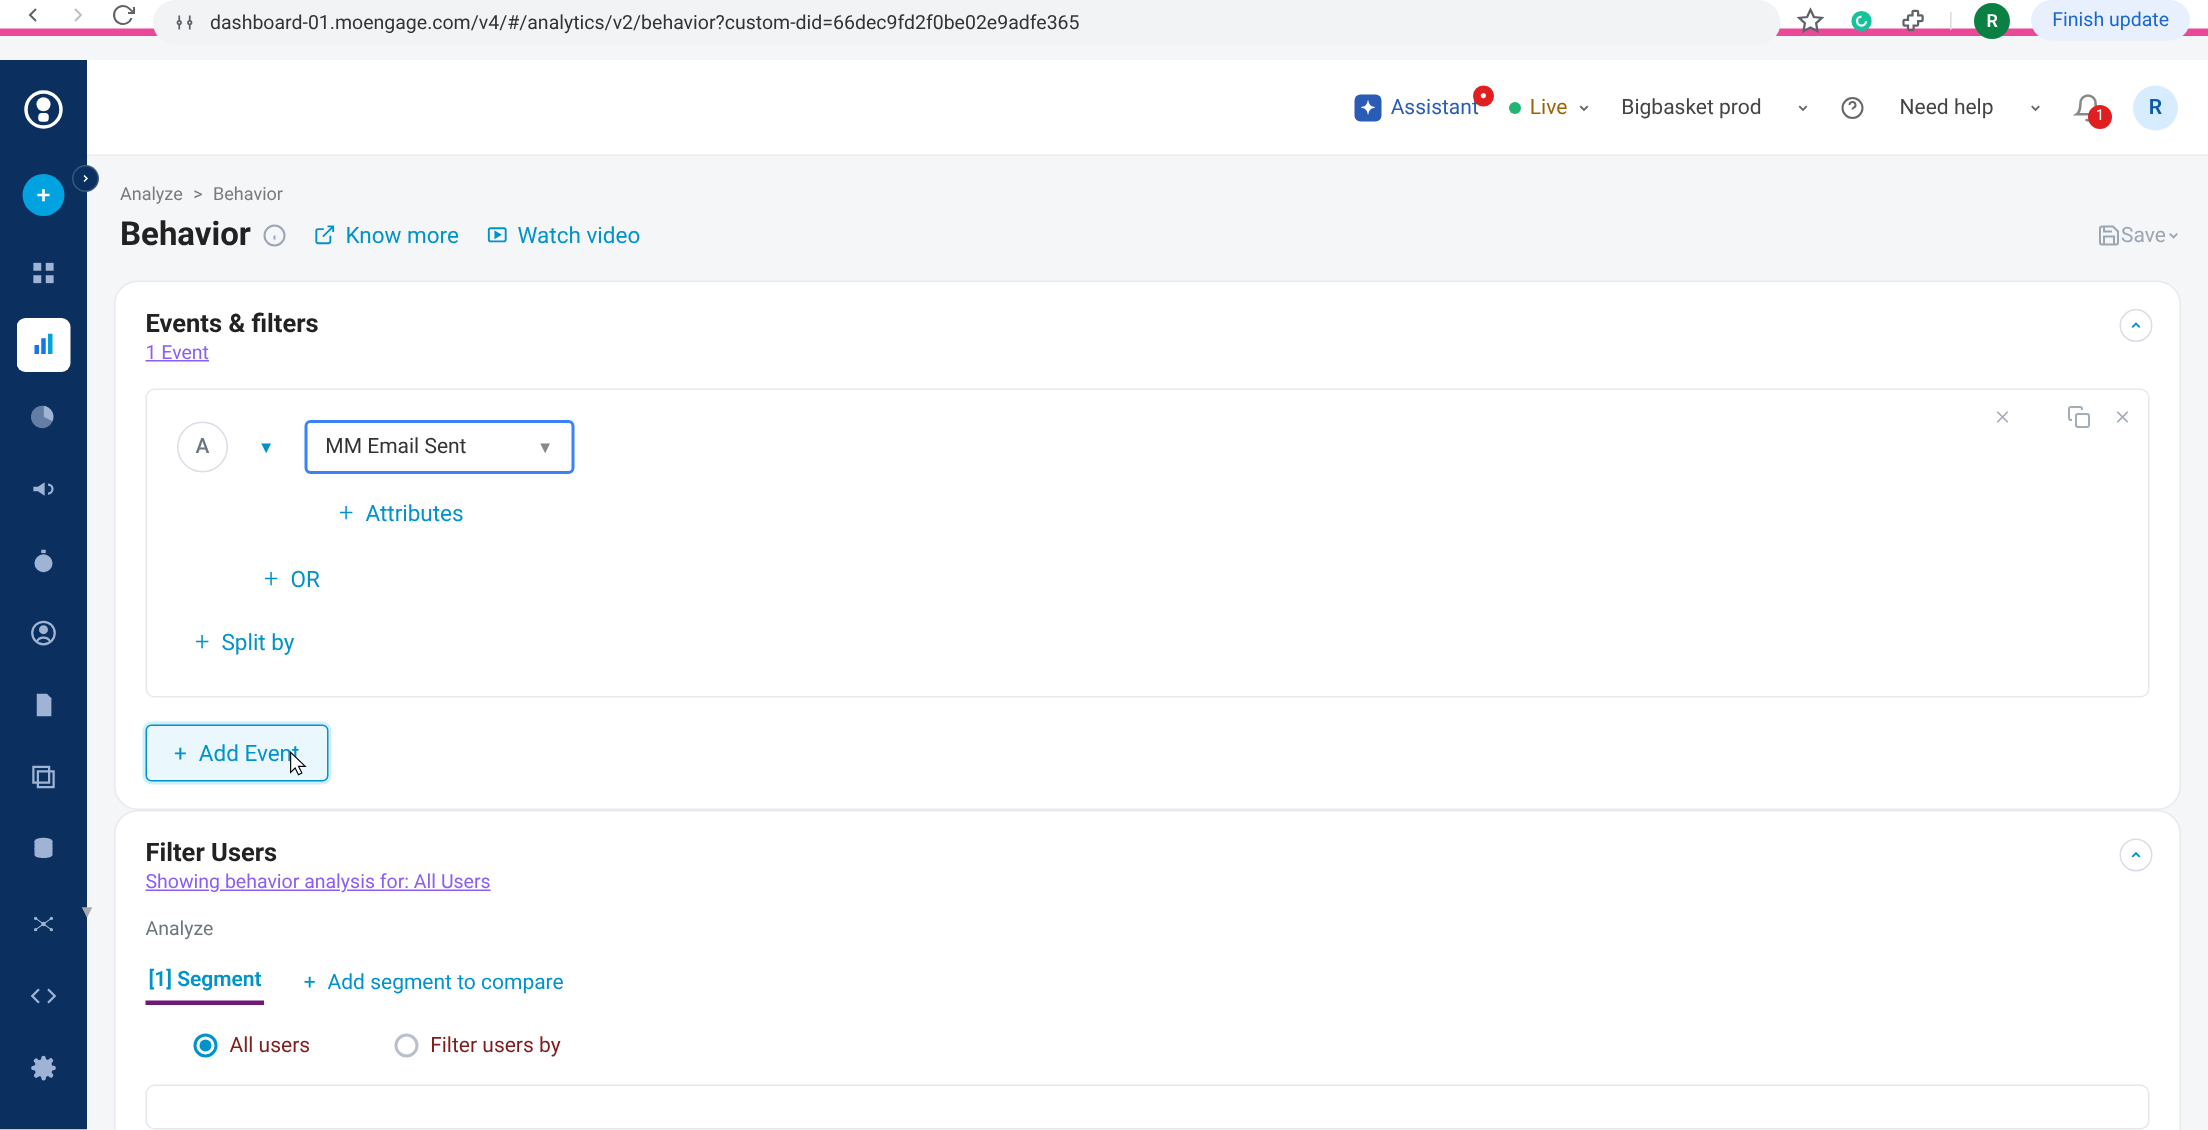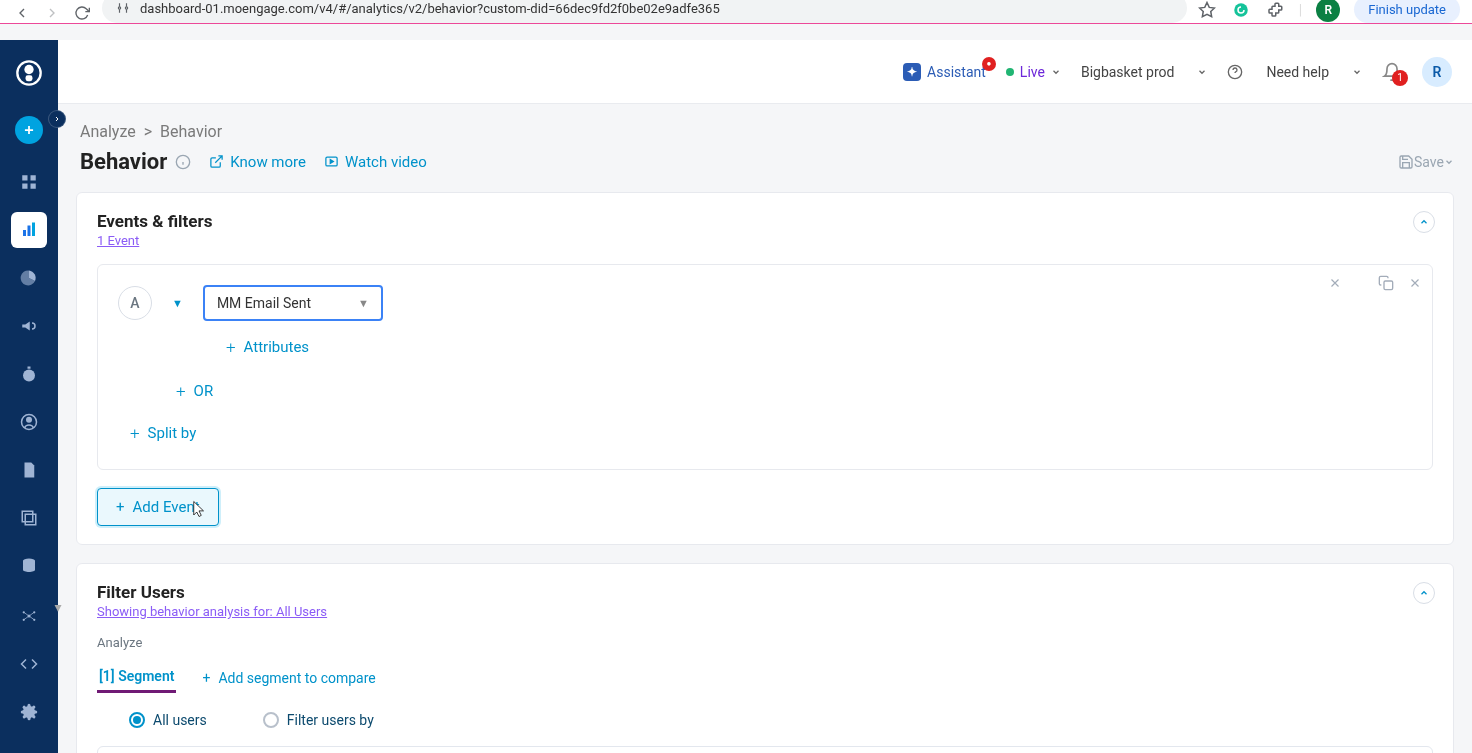--- a/index.html
+++ b/index.html
@@ -11,25 +11,25 @@
     width: 1472px;
     height: 753px;
     overflow: hidden;
     position: relative;
   }
 
   
   .browser-bar {
     height: 24px;
     display: flex;
-    align-items: flex-end;
+    align-items: flex-start;
     padding: 0 12px;
     background: #fff;
     gap: 10px;
-    border-bottom: 1px solid #ec4899;
+    border-bottom: 5px solid #ec4899;
   }
   .browser-btn { width: 20px; height: 20px; display:flex; align-items:center; justify-content:center; color:#5f6368; cursor:pointer; }
   .url-bar { flex:1; display:flex; align-items:center; background:#f1f3f4; border-radius:20px; height:30px; padding:0 14px; color:#333; font-size:13px; gap:10px; }
   .browser-right { display:flex; align-items:center; gap:14px; }
   .finish-update { background:#e8f0fe; color:#1967d2; padding:6px 14px; border-radius:16px; font-size:13px; }
   .avatar-sm { width:24px; height:24px; border-radius:50%; background:#0b8043; color:#fff; display:flex; align-items:center; justify-content:center; font-size:12px; font-weight:600;}
 
   
   .sidebar {
     position: absolute;
@@ -67,45 +67,44 @@
     border-bottom:1px solid #e9ebef;
     display:flex;
     align-items:center;
     justify-content:flex-end;
     padding:0 20px;
     gap:20px;
   }
   .assistant-chip { display:flex; align-items:center; gap:6px; color:#2b5cb5; position:relative; }
   .assistant-chip .bolt { width:18px; height:18px; background:#2b5cb5; border-radius:4px; color:#fff; display:flex; align-items:center; justify-content:center; font-size:12px; font-weight:bold;}
   .assistant-chip .dot { position:absolute; top:-6px; right:-10px; width:14px; height:14px; background:#e02020; border-radius:50%; display:flex; align-items:center; justify-content:center; color:#fff; font-size:8px;}
-  .live-chip { display:flex; align-items:center; gap:6px; color:#6d28d9;text-align:center; }
+  .live-chip { display:flex; align-items:center; gap:6px; color:#a16207;text-align:center; }
   .live-chip .d { width:8px; height:8px; border-radius:50%; background:#21b573; }
   .workspace-chip, .help-chip { display:flex; align-items:center; gap:23px; color:#444; }
   .bell-wrap { position:relative; color:#7a7a7a; }
   .bell-wrap .count { position:absolute; bottom:-4px; right:-6px; background:#e02020; color:#fff; border-radius:50%; width:16px; height:16px; font-size:10px; display:flex; align-items:center; justify-content:center; }
   .avatar-md { width:30px; height:30px; border-radius:50%; background:#d8ecff; color:#0b5aa8; display:flex; align-items:center; justify-content:center; font-weight:600;}
 
   .content {
     padding: 14px 18px;
     overflow-y:auto;
     flex:1;
   }
-  .breadcrumbs { color:#7a7a7a; font-size:16px; margin:4px 0 8px 4px; }
+  .breadcrumbs { color:#7a7a7a; font-size:12px; margin:4px 0 8px 4px; }
   .page-header { display:flex; align-items:center; gap:18px; margin-bottom:18px; padding-left:4px;}
   .page-title { font-size:22px; font-weight:700; color:#222; display:flex; align-items:center; gap:8px; }
   .info-icon { color:#9aa6b2; }
   .link-action { color:#0092ca; display:flex; align-items:center; gap:6px; font-size:15px; }
   .page-header .save { margin-left:auto; color:#9aa6b2; display:flex; align-items:center; gap:0; }
 
   .card {
     background:#fff;
     border:1px solid #e7e9ee;
-    border-radius:6px;
+    border-radius:16px;
     padding:18px 20px;
-    margin-bottom:18px;
     position:relative;
   }
   .card-title { font-size:17px; font-weight:700; color:#222; }
   .card-sub { font-size:13px; color:#8b5cf6; margin-top:2px;text-decoration:underline; }
   .collapse-btn { position:absolute; top:18px; right:18px; width:22px; height:22px; border:1px solid #d9dee6; border-radius:50%; display:flex; align-items:center; justify-content:center; color:#0092ca; font-size:12px; }
 
   .event-block {
     border:1px solid #e7e9ee;
     border-radius:6px;
     margin-top:16px;
@@ -141,21 +140,21 @@
     box-shadow:0 0 0 2px #cfeffa;
     cursor:pointer;
   }
 
   .segments-label { font-size:13px; color:#6b7680; margin-top:16px; }
   .tabs-row { display:flex; align-items:center; gap:26px; margin-top:12px; border-bottom:1px solid transparent;}
   .tab-active { color:#0092ca; font-weight:600; padding:6px 2px; border-bottom:3px solid #701a75; }
   .tab-add { color:#0092ca; display:flex; align-items:center; gap:8px; }
 
   .radio-row { display:flex; align-items:center; gap:24px; margin-top:18px; }
-  .radio { display:flex; align-items:center; gap:8px; color:#0c4a6e;padding-left:32px; }
+  .radio { display:flex; align-items:center; gap:8px; color:#7f1d1d;padding-left:32px; }
   .radio-o { width:16px; height:16px; border:2px solid #0092ca; border-radius:50%; display:flex; align-items:center; justify-content:center;}
   .radio-o.sel::after { content:''; width:8px; height:8px; background:#0092ca; border-radius:50%; }
   .radio-o.unsel { border-color:#b8c0cb; }
 
   .all-users-box {
     margin-top:18px;
     border:1px solid #e3e7ee;
     border-radius:6px;
     padding:14px 18px;
     color:#7c8795;

